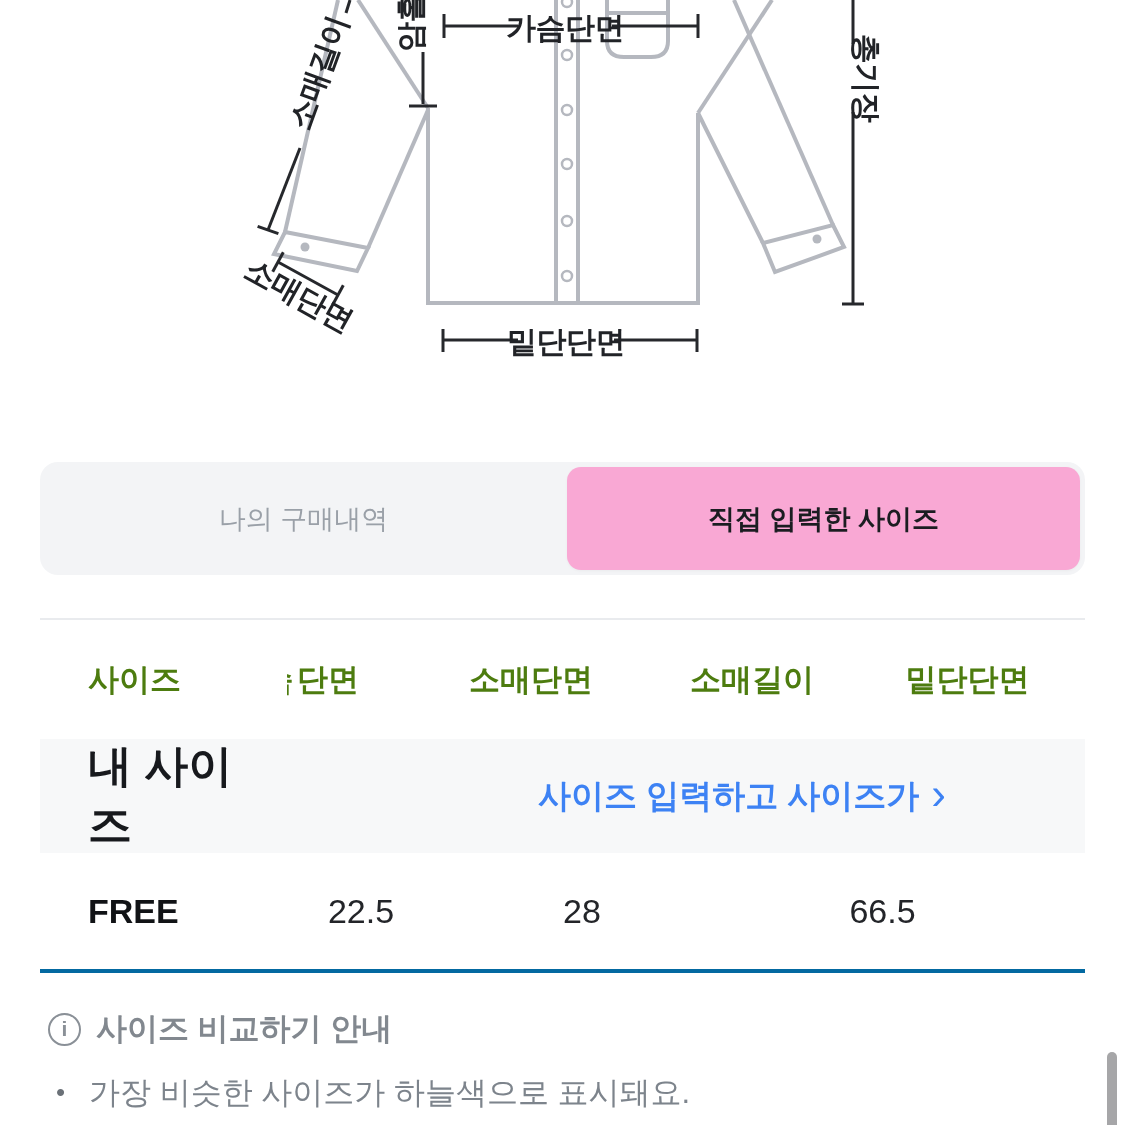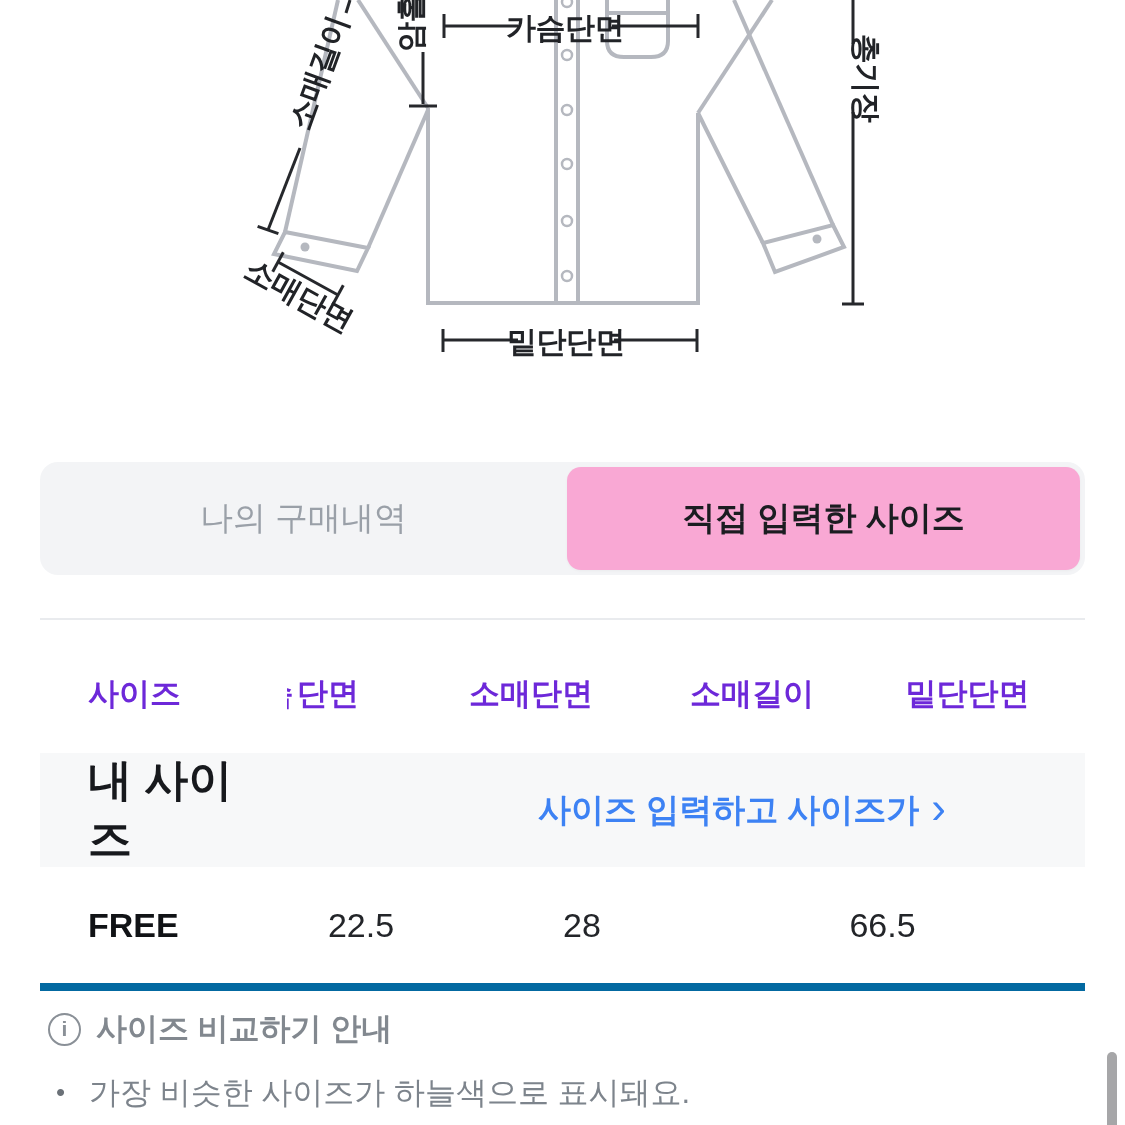--- a/index.html
+++ b/index.html
@@ -15,35 +15,35 @@
     font-family:"Liberation Sans","DejaVu Sans",sans-serif;
     font-size:30px;font-weight:600;fill:#212327;letter-spacing:-0.5px;
   }
   
   .tabs{
     position:absolute;left:40px;top:462px;width:1045px;height:113px;
     background:#f3f4f6;border-radius:18px;display:flex;align-items:center;
   }
   .tab{
     flex:1 1 50%;height:103px;display:flex;align-items:center;justify-content:center;
-    font-size:33px;font-weight:500;color:#9aa0a8;border-radius:14px;
+    font-size:27px;font-weight:500;color:#9aa0a8;border-radius:14px;
   }
   .tab.active{
     flex:0 0 513px;margin:5px 5px 5px 0;background:#f9a8d4;color:#1b1d21;font-weight:700;
     box-shadow:0 1px 3px rgba(0,0,0,0.04);
   }
   
   .size-table{
     position:absolute;left:40px;top:618px;width:1045px;
     border-top:2px solid #e9ebee;
   }
   .trow{display:flex;align-items:center;padding-left:48px;}
-  .trow.header{height:119px;font-size:31px;font-weight:700;color:#6d28d9;margin-top:14px;}
+  .trow.header{height:119px;font-size:31px;font-weight:700;color:#4d7c0f;}
   .trow.mysize{height:114px;background:#f7f8f9;position:relative;}
-  .trow.free{height:116px;border-bottom:8px solid #0369a1;font-size:34px;}
+  .trow.free{height:116px;border-bottom:4px solid #0369a1;font-size:34px;}
   .c1{flex:0 0 150px;text-align:left;}
   .c2{flex:0 0 170px;text-align:center;}
   .c3{flex:0 0 246px;text-align:center;}
   .c4{flex:0 0 196px;text-align:center;}
   .c5{flex:1 1 auto;text-align:center;min-width:0;}
   .mysize .c1{font-size:44px;font-weight:700;color:#17191d;}
   .free .c1{font-weight:700;color:#111316;}
   .free .val{font-weight:500;color:#232529;}
   .sliver{display:inline-block;width:7px;overflow:hidden;white-space:nowrap;vertical-align:bottom;margin-right:3px;}
   .sliver > span{display:inline-block;margin-left:-25px;}

